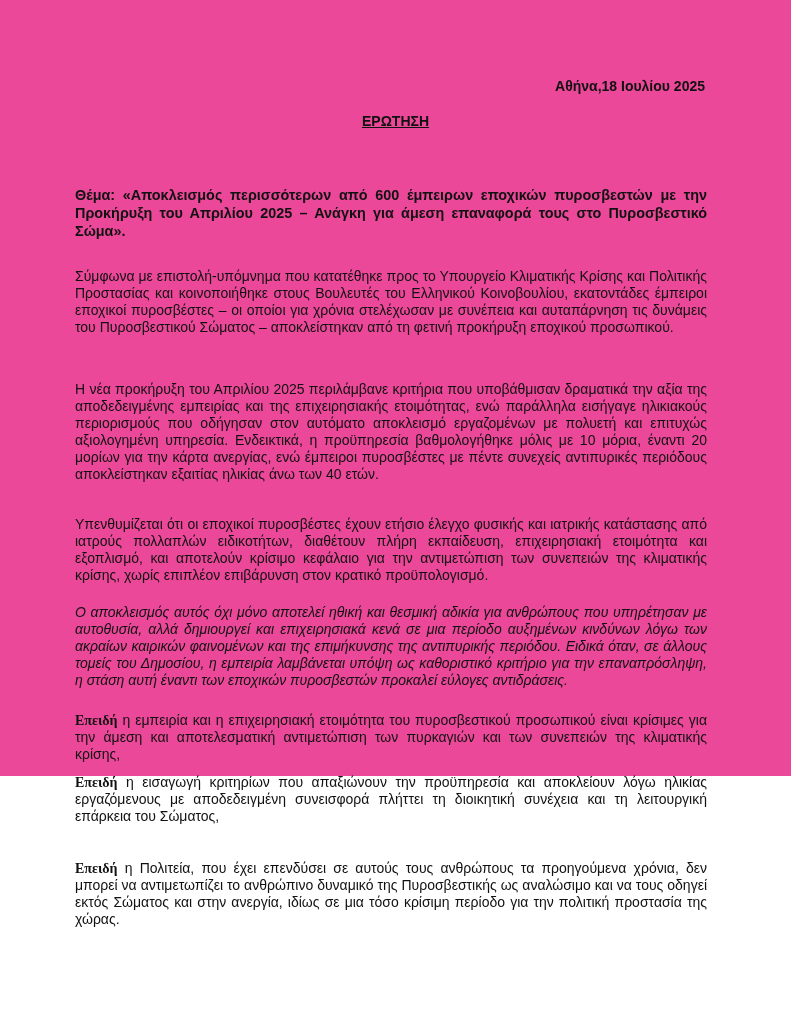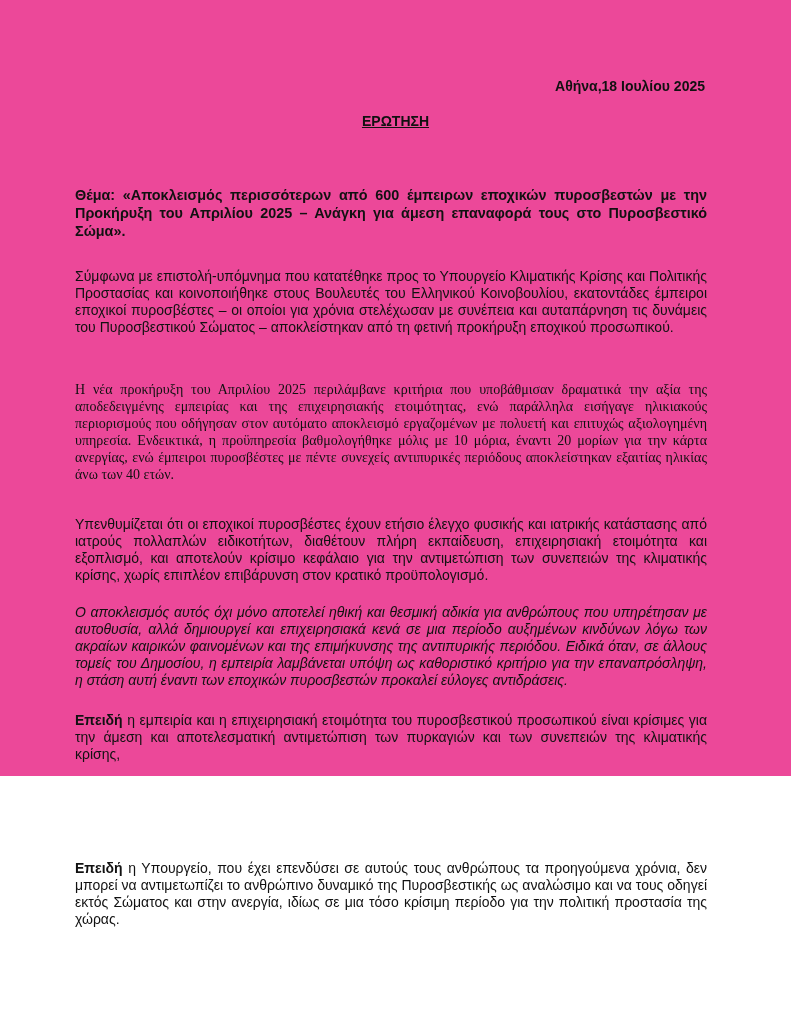--- a/index.html
+++ b/index.html
@@ -61,36 +61,37 @@
     }
     .para {
       position: absolute;
       left: 75px;
       width: 632px;
       font-size: 14px;
       line-height: 17px;
       text-align: justify;
     }
     .p1 { top: 268px; }
-    .p2 { top: 381px; font-family: Liberation Serif, serif; }
+    .p2 { top: 381px; }
     .p3 { top: 516px; }
     .p4 { top: 604px; font-style: italic; }
     .p5 { top: 712px; }
     .p6 { top: 774px; }
     .p7 { top: 860px; }
-    .para b { font-weight: bold; }
+    .para b { font-weight: bold; font-family: Liberation Serif, serif; }
   </style>
 </head>
 <body>
 
 <div class="page">
   <div class="date">Αθήνα,18 Ιουλίου 2025</div>
   <div class="heading">ΕΡΩΤΗΣΗ</div>
   <div class="subject">Θέμα: «Αποκλεισμός περισσότερων από 600 έμπειρων εποχικών πυροσβεστών με την Προκήρυξη του Απριλίου 2025 – Ανάγκη για άμεση επαναφορά τους στο Πυροσβεστικό Σώμα».</div>
 
   <p class="para p1" style="margin:0">Σύμφωνα με επιστολή-υπόμνημα που κατατέθηκε προς το Υπουργείο Κλιματικής Κρίσης και Πολιτικής Προστασίας και κοινοποιήθηκε στους Βουλευτές του Ελληνικού Κοινοβουλίου, εκατοντάδες έμπειροι εποχικοί πυροσβέστες – οι οποίοι για χρόνια στελέχωσαν με συνέπεια και αυταπάρνηση τις δυνάμεις του Πυροσβεστικού Σώματος – αποκλείστηκαν από τη φετινή προκήρυξη εποχικού προσωπικού.</p>
   <p class="para p2" style="margin:0">Η νέα προκήρυξη του Απριλίου 2025 περιλάμβανε κριτήρια που υποβάθμισαν δραματικά την αξία της αποδεδειγμένης εμπειρίας και της επιχειρησιακής ετοιμότητας, ενώ παράλληλα εισήγαγε ηλικιακούς περιορισμούς που οδήγησαν στον αυτόματο αποκλεισμό εργαζομένων με πολυετή και επιτυχώς αξιολογημένη υπηρεσία. Ενδεικτικά, η προϋπηρεσία βαθμολογήθηκε μόλις με 10 μόρια, έναντι 20 μορίων για την κάρτα ανεργίας, ενώ έμπειροι πυροσβέστες με πέντε συνεχείς αντιπυρικές περιόδους αποκλείστηκαν εξαιτίας ηλικίας άνω των 40 ετών.</p>
   <p class="para p3" style="margin:0">Υπενθυμίζεται ότι οι εποχικοί πυροσβέστες έχουν ετήσιο έλεγχο φυσικής και ιατρικής κατάστασης από ιατρούς πολλαπλών ειδικοτήτων, διαθέτουν πλήρη εκπαίδευση, επιχειρησιακή ετοιμότητα και εξοπλισμό, και αποτελούν κρίσιμο κεφάλαιο για την αντιμετώπιση των συνεπειών της κλιματικής κρίσης, χωρίς επιπλέον επιβάρυνση στον κρατικό προϋπολογισμό.</p>
   <p class="para p4" style="margin:0">Ο αποκλεισμός αυτός όχι μόνο αποτελεί ηθική και θεσμική αδικία για ανθρώπους που υπηρέτησαν με αυτοθυσία, αλλά δημιουργεί και επιχειρησιακά κενά σε μια περίοδο αυξημένων κινδύνων λόγω των ακραίων καιρικών φαινομένων και της επιμήκυνσης της αντιπυρικής περιόδου. Ειδικά όταν, σε άλλους τομείς του Δημοσίου, η εμπειρία λαμβάνεται υπόψη ως καθοριστικό κριτήριο για την επαναπρόσληψη, η στάση αυτή έναντι των εποχικών πυροσβεστών προκαλεί εύλογες αντιδράσεις.</p>
 
   <p class="para p5" style="margin:0"><b>Επειδή</b><span> η εμπειρία και η επιχειρησιακή ετοιμότητα του πυροσβεστικού προσωπικού είναι κρίσιμες για την άμεση και αποτελεσματική αντιμετώπιση των πυρκαγιών και των συνεπειών της κλιματικής κρίσης,</span></p>
-  <p class="para p7" style="margin:0"><b>Επειδή</b><span> η Υπουργείο, που έχει επενδύσει σε αυτούς τους ανθρώπους τα προηγούμενα χρόνια, δεν μπορεί να αντιμετωπίζει το ανθρώπινο δυναμικό της Πυροσβεστικής ως αναλώσιμο και να τους οδηγεί εκτός Σώματος και στην ανεργία, ιδίως σε μια τόσο κρίσιμη περίοδο για την πολιτική προστασία της χώρας.</span></p>
+  <p class="para p6" style="margin:0"><b>Επειδή</b><span> η εισαγωγή κριτηρίων που απαξιώνουν την προϋπηρεσία και αποκλείουν λόγω ηλικίας εργαζόμενους με αποδεδειγμένη συνεισφορά πλήττει τη διοικητική συνέχεια και τη λειτουργική επάρκεια του Σώματος,</span></p>
+  <p class="para p7" style="margin:0"><b>Επειδή</b><span> η Πολιτεία, που έχει επενδύσει σε αυτούς τους ανθρώπους τα προηγούμενα χρόνια, δεν μπορεί να αντιμετωπίζει το ανθρώπινο δυναμικό της Πυροσβεστικής ως αναλώσιμο και να τους οδηγεί εκτός Σώματος και στην ανεργία, ιδίως σε μια τόσο κρίσιμη περίοδο για την πολιτική προστασία της χώρας.</span></p>
 </div>
 
 </body></html>

